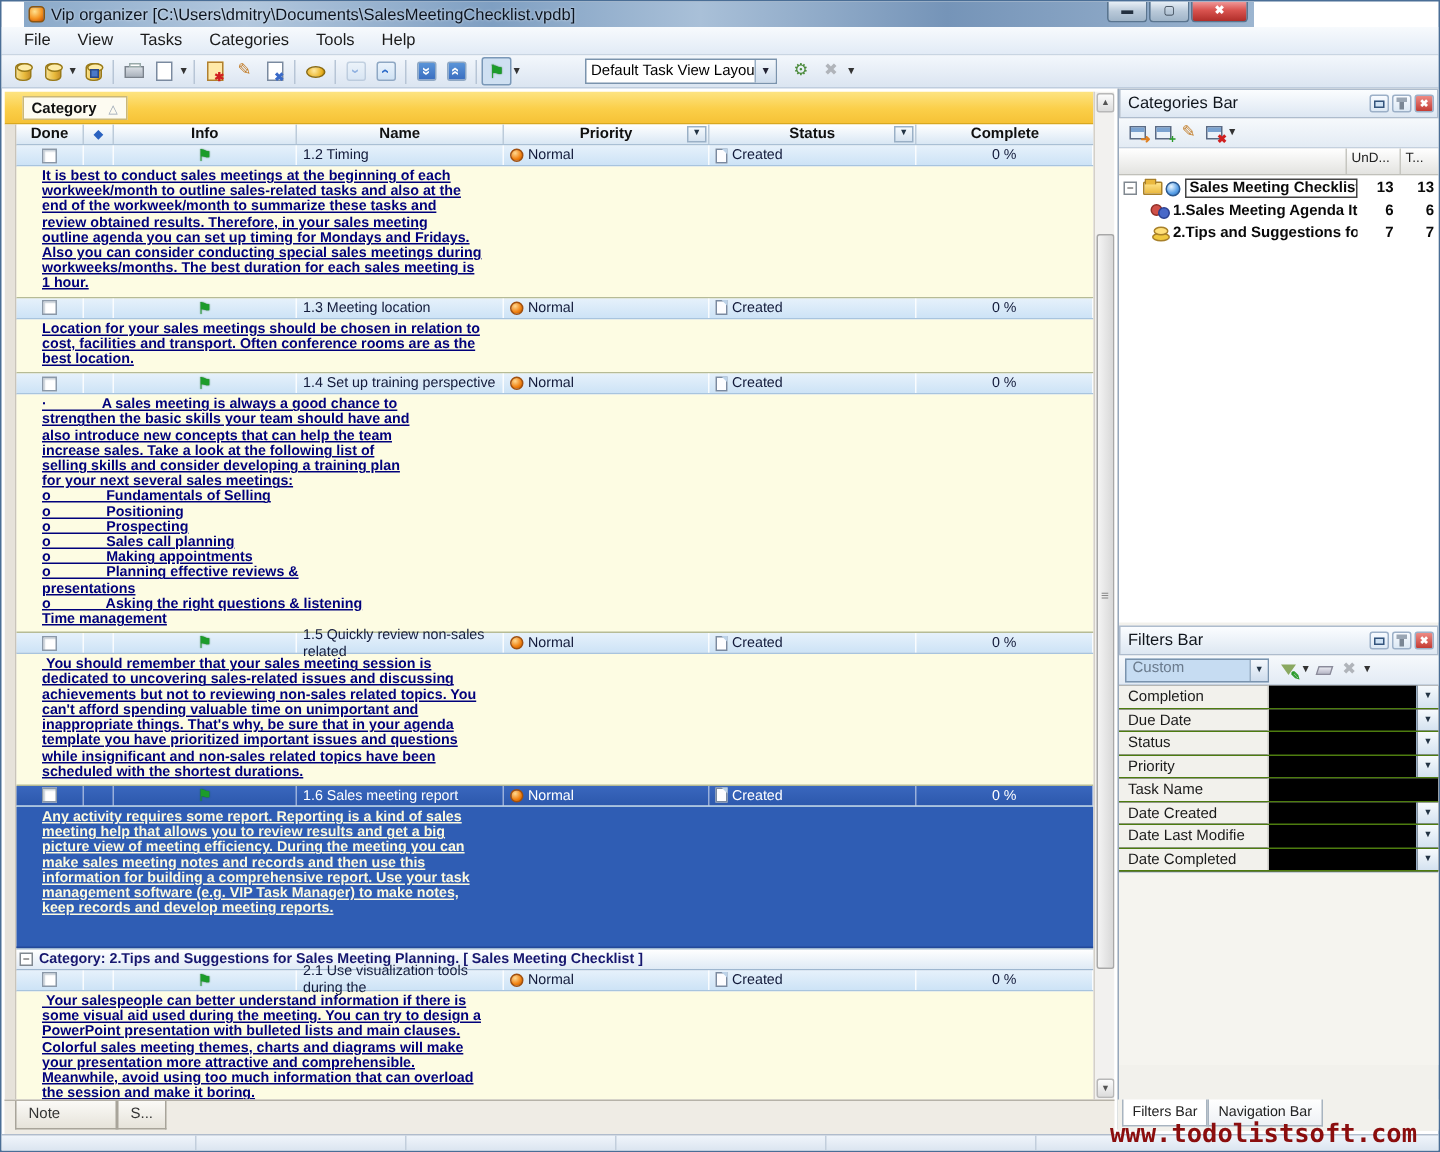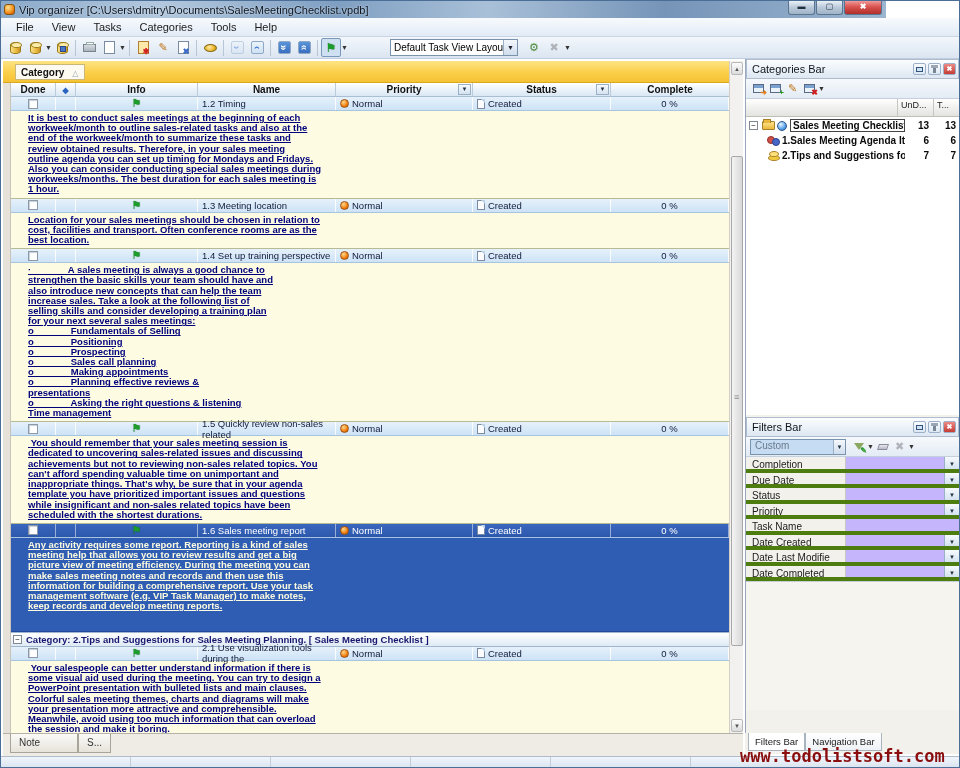--- a/index.html
+++ b/index.html
@@ -1,21 +1,21 @@
 <!DOCTYPE html>
 <html><head>
 <meta charset="utf-8">
 <style>
   * { box-sizing: border-box; margin: 0; padding: 0; }
   html,body { width: 960px; height: 768px; overflow: hidden; }
   body { font-family: "Liberation Sans", sans-serif; background:#fff; position:relative;
          border:1px solid #4a6e96; }
 
   
-  #titlebar { position:absolute; left:0; top:0; width:885px; height:17px;
+  #titlebar { position:absolute; left:15px; top:0; width:820px; height:17px;
     background:linear-gradient(90deg,#8aa9c9,#b3c8de 18%,#7f9fc2 38%,#a9c0d8 55%,#7594b8 75%,#9cb5d0);
     display:flex; align-items:center; padding-left:3px; }
   #app-icon { width:11px; height:11px; border-radius:3px; margin-right:4px;
     background:radial-gradient(circle at 35% 30%, #ffe290, #f59522 55%, #c24a00); border:1px solid #8a5510;}
   #title-text { font-size:11px; color:#0c1420; text-shadow:0 0 2px rgba(255,255,255,.7); }
   #win-buttons { position:absolute; right:4px; top:0; display:flex; }
   .winbtn { width:27px; height:14px; border:1px solid #5a758f; border-top:none;
     border-radius:0 0 3px 3px; background:linear-gradient(#e9f0f7,#b9c9d9 50%,#9fb4c8);
     font-size:8px; line-height:12px; text-align:center; color:#23303f; margin-left:1px;}
   .winbtn.close { width:38px; background:linear-gradient(#f09a9a,#d9534f 45%,#b02e2a); color:#fff; font-weight:bold;}
@@ -141,21 +141,21 @@
   .coins-ic::after{content:"";position:absolute;left:1px;top:0;width:8px;height:4px;border-radius:50%;background:#ffe07a;border:1px solid #a8802a;}
 
   #filters-panel { margin-top:2px; }
   #filter-combo { width:96px; height:16px; background:#c6dcf2; border:1px solid #7a93ad; font-size:10px;
     color:#6a7a8c; display:flex; align-items:flex-start; padding-left:4px; position:relative; margin-right:4px;}
   #filter-combo .dd{position:absolute;right:0;top:0;width:12px;height:14px;border-left:1px solid #9ab0c6;
     background:linear-gradient(#f4f8fc,#cfdded);font-size:6px;line-height:14px;text-align:center;color:#234;}
   .eraser{width:10px;height:6px;background:linear-gradient(#e8e8f0,#b8b8c8);border:1px solid #8a8a9a;transform:skewX(-18deg);}
   .funnel{width:0;height:0;border-left:5px solid transparent;border-right:5px solid transparent;border-top:7px solid #8aa860;position:relative;}
   #filter-rows { background:#fff; border-bottom:1px solid #c4cdd8;}
-  .frow { display:flex; height:15.5px; border-bottom:4px solid #4d7c0f; background:#c4b5fd;}
+  .frow { display:flex; height:15.5px; border-bottom:1px solid #4d7c0f; background:#000000;}
   .frow .flabel { width:100px; background:#f2f1ec; border-right:1px solid #c8c8c2; font-size:10px;
     color:#1a1a1a; padding:2px 0 0 6px; white-space:nowrap; overflow:hidden;}
   .frow .fval { flex:1; }
   .frow .fdd { width:15px; background:linear-gradient(#f6fafd,#d4e2f0); border-left:1px solid #9ab0c6;
     font-size:6px; text-align:center; line-height:14px; color:#234;}
   #filters-body { background:#f5f4ef; height:128px; }
 
   
   #bottom-left { position:absolute; left:2px; top:732px; width:740px; height:23px; background:#efece5;
     border-top:1px solid #b6b2a8; display:flex; padding-left:7px;}

